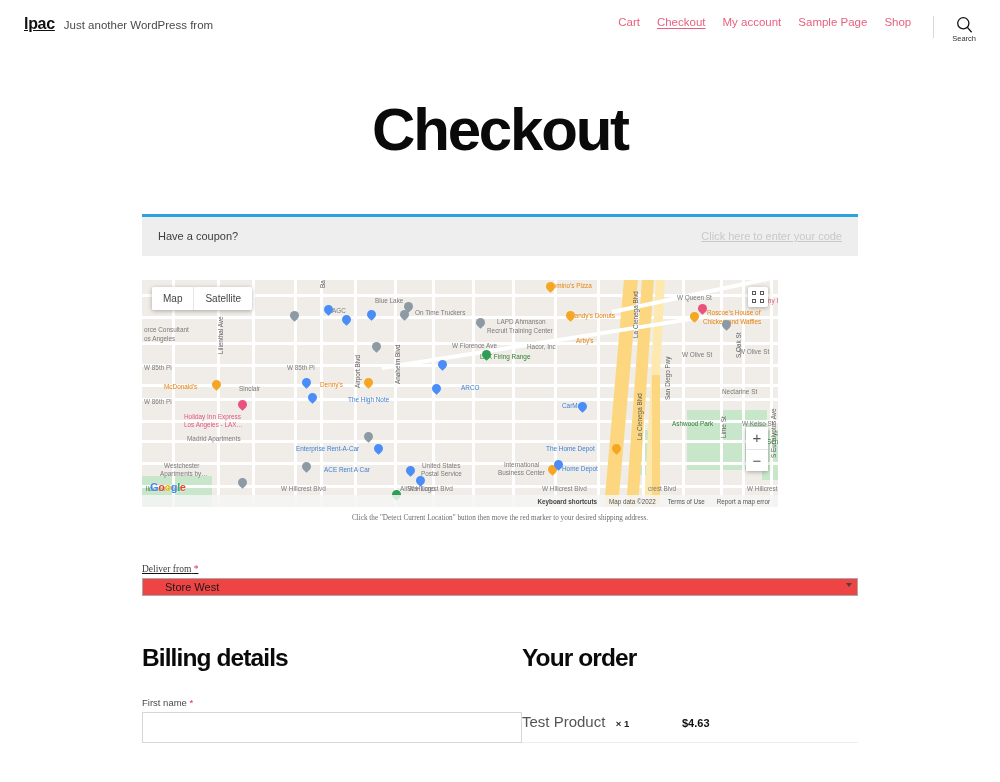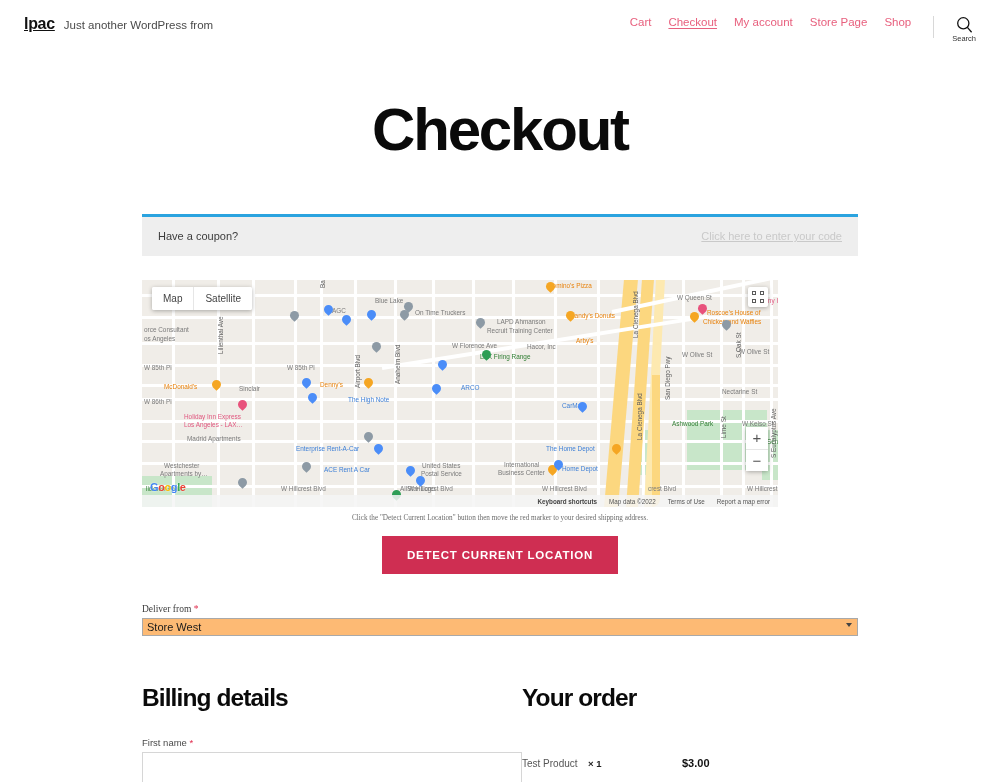--- a/index.html
+++ b/index.html
@@ -262,37 +262,37 @@
     border: none;
     font-size: 11.5px;
     font-weight: 700;
     letter-spacing: 0.8px;
     padding: 13px 25px;
     cursor: pointer;
     font-family: "Liberation Sans", sans-serif;
   }
 
   
-  .deliver-block { margin-top: 30px; }
+  .deliver-block { margin-top: 42px; text-decoration: underline; }
   .field-label {
     font-size: 9.5px;
     color: #3c3c3c;
     font-family: "Liberation Serif", serif;
     margin-bottom: 3px;
     display: block;
   }
   .req { color: #e02b4c; }
   .select-wrap { position: relative; }
   .select-box {
     width: 100%; height: 18px;
     border: 1px solid #a9a9a9;
-    background: #fdba74;
+    background: #ef4444;
     font-size: 11px;
     color: #1a1a1a;
-    padding: 0 20px 0 4px;
+    padding: 0 20px 0 22px;
     font-family: "Liberation Sans", sans-serif;
     appearance: none;
     line-height: 16px;
   }
   .select-arrow {
     position: absolute; right: 6px; top: 6px;
     width: 0; height: 0;
     border-left: 3.5px solid transparent;
     border-right: 3.5px solid transparent;
     border-top: 4.5px solid #444;
@@ -328,39 +328,39 @@
     font-size: 11px;
     padding: 0 8px;
     font-family: "Liberation Sans", sans-serif;
     color: #222;
   }
 
   
   .order-table { width: 100%; border-collapse: collapse; margin-top: 30px; }
   .order-table td { padding: 11px 0; vertical-align: middle; }
   .order-row td { border-bottom: 1px solid #ededed; }
-  .prod-name { font-size: 10px; color: #555; }
+  .prod-name { font-size: 15px; color: #555; }
   .prod-qty { font-size: 9.5px; font-weight: 700; color: #222; margin-left: 6px; }
   .prod-price { font-size: 11px; font-weight: 700; color: #111; }
   .order-table .col-price { width: 176px; }
 </style>
 </head>
 <body>
 
 <header class="site-header">
   <div class="brand-block">
     <a class="site-logo" href="#">lpac</a>
     <span class="site-tagline">Just another WordPress from</span>
   </div>
   <div class="header-right">
     <nav class="main-nav">
       <a class="nav-link" href="#">Cart</a>
       <a class="nav-link is-current" href="#">Checkout</a>
       <a class="nav-link" href="#">My account</a>
-      <a class="nav-link" href="#">Store Page</a>
+      <a class="nav-link" href="#">Sample Page</a>
       <a class="nav-link" href="#">Shop</a>
     </nav>
     <div class="nav-divider"></div>
     <button class="search-toggle">
       <span>
         <svg width="17" height="17" viewBox="0 0 17 17">
           <circle cx="7.3" cy="7.3" r="5.6" fill="none" stroke="#111" stroke-width="1.3"></circle>
           <line x1="11.4" y1="11.4" x2="15.6" y2="16.2" stroke="#111" stroke-width="1.3"></line>
         </svg>
       </span>
@@ -623,23 +623,20 @@
       <div class="map-footer">
         <span class="kb">Keyboard shortcuts</span>
         <span>Map data ©2022</span>
         <span>Terms of Use</span>
         <span>Report a map error</span>
       </div>
     </div>
     <div class="map-hint">Click the "Detect Current Location" button then move the red marker to your desired shipping address.</div>
   </div>
 
-  <div class="detect-row">
-    <button class="detect-btn">DETECT CURRENT LOCATION</button>
-  </div>
 
   <div class="deliver-block">
     <label class="field-label">
       <span>Deliver from</span>
       <span class="req">*</span>
     </label>
     <div class="select-wrap">
       <select class="select-box">
         <option>Store West</option>
       </select>
@@ -666,21 +663,21 @@
     <div class="col-order">
       <h2 class="section-title">Your order</h2>
       <table class="order-table">
         <tbody>
           <tr class="order-row">
             <td>
               <span class="prod-name">Test Product</span>
               <span class="prod-qty">× 1</span>
             </td>
             <td class="col-price">
-              <span class="prod-price">$3.00</span>
+              <span class="prod-price">$4.63</span>
             </td>
           </tr>
 
         </tbody>
       </table>
     </div>
 
   </div>
 </div>
 

